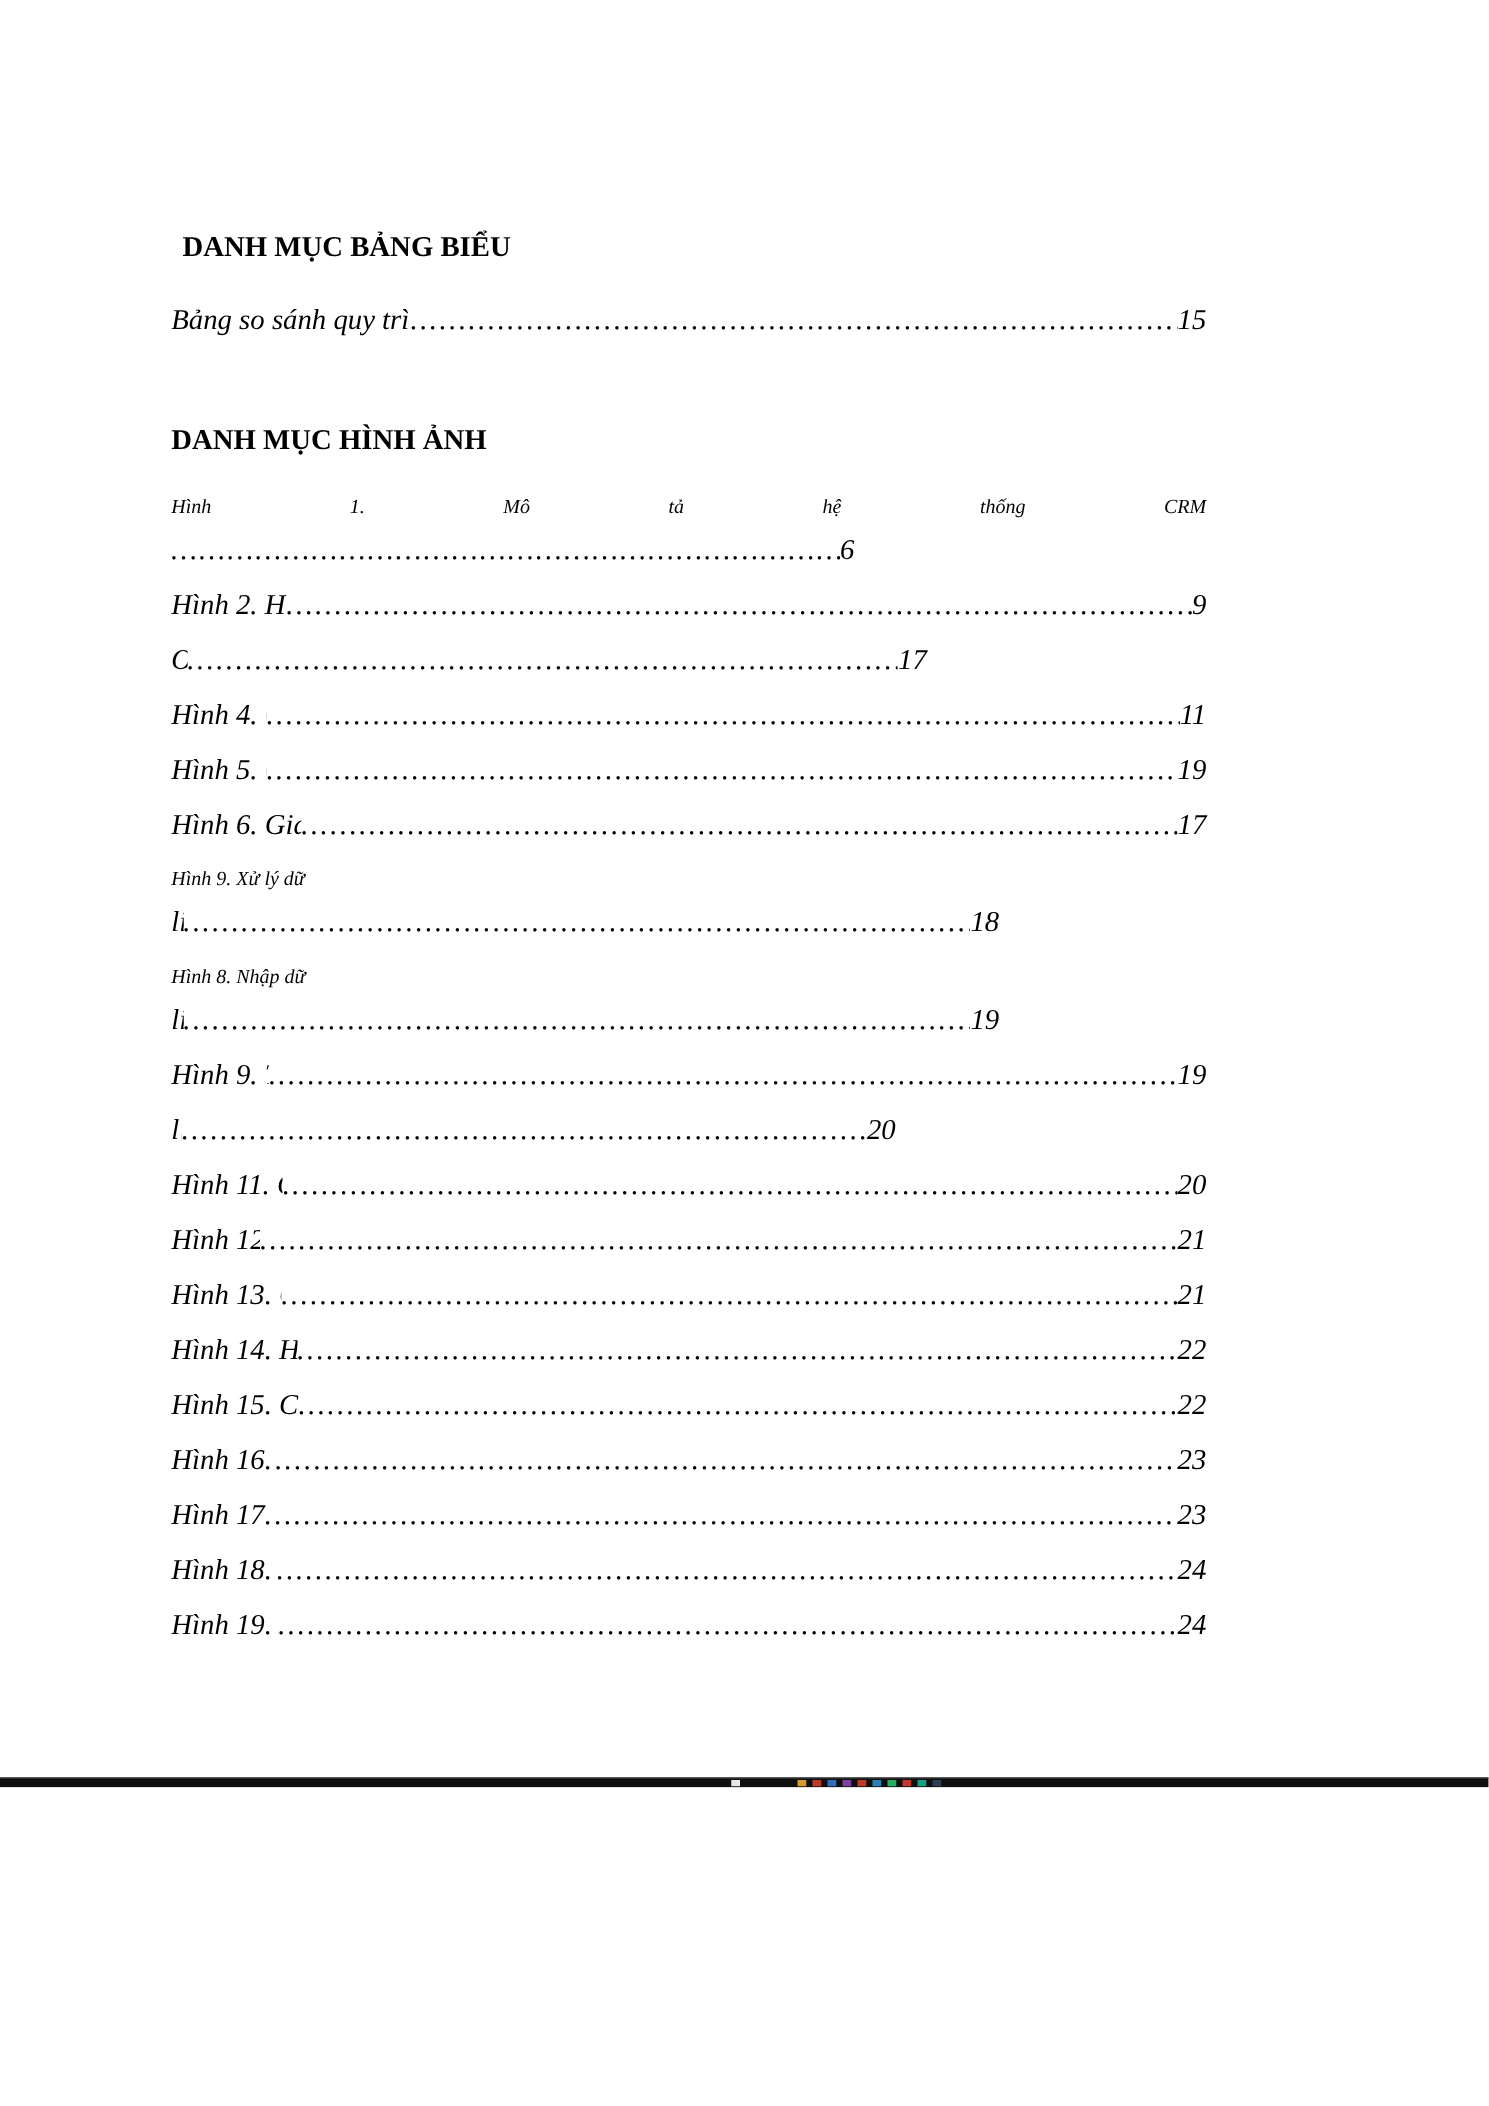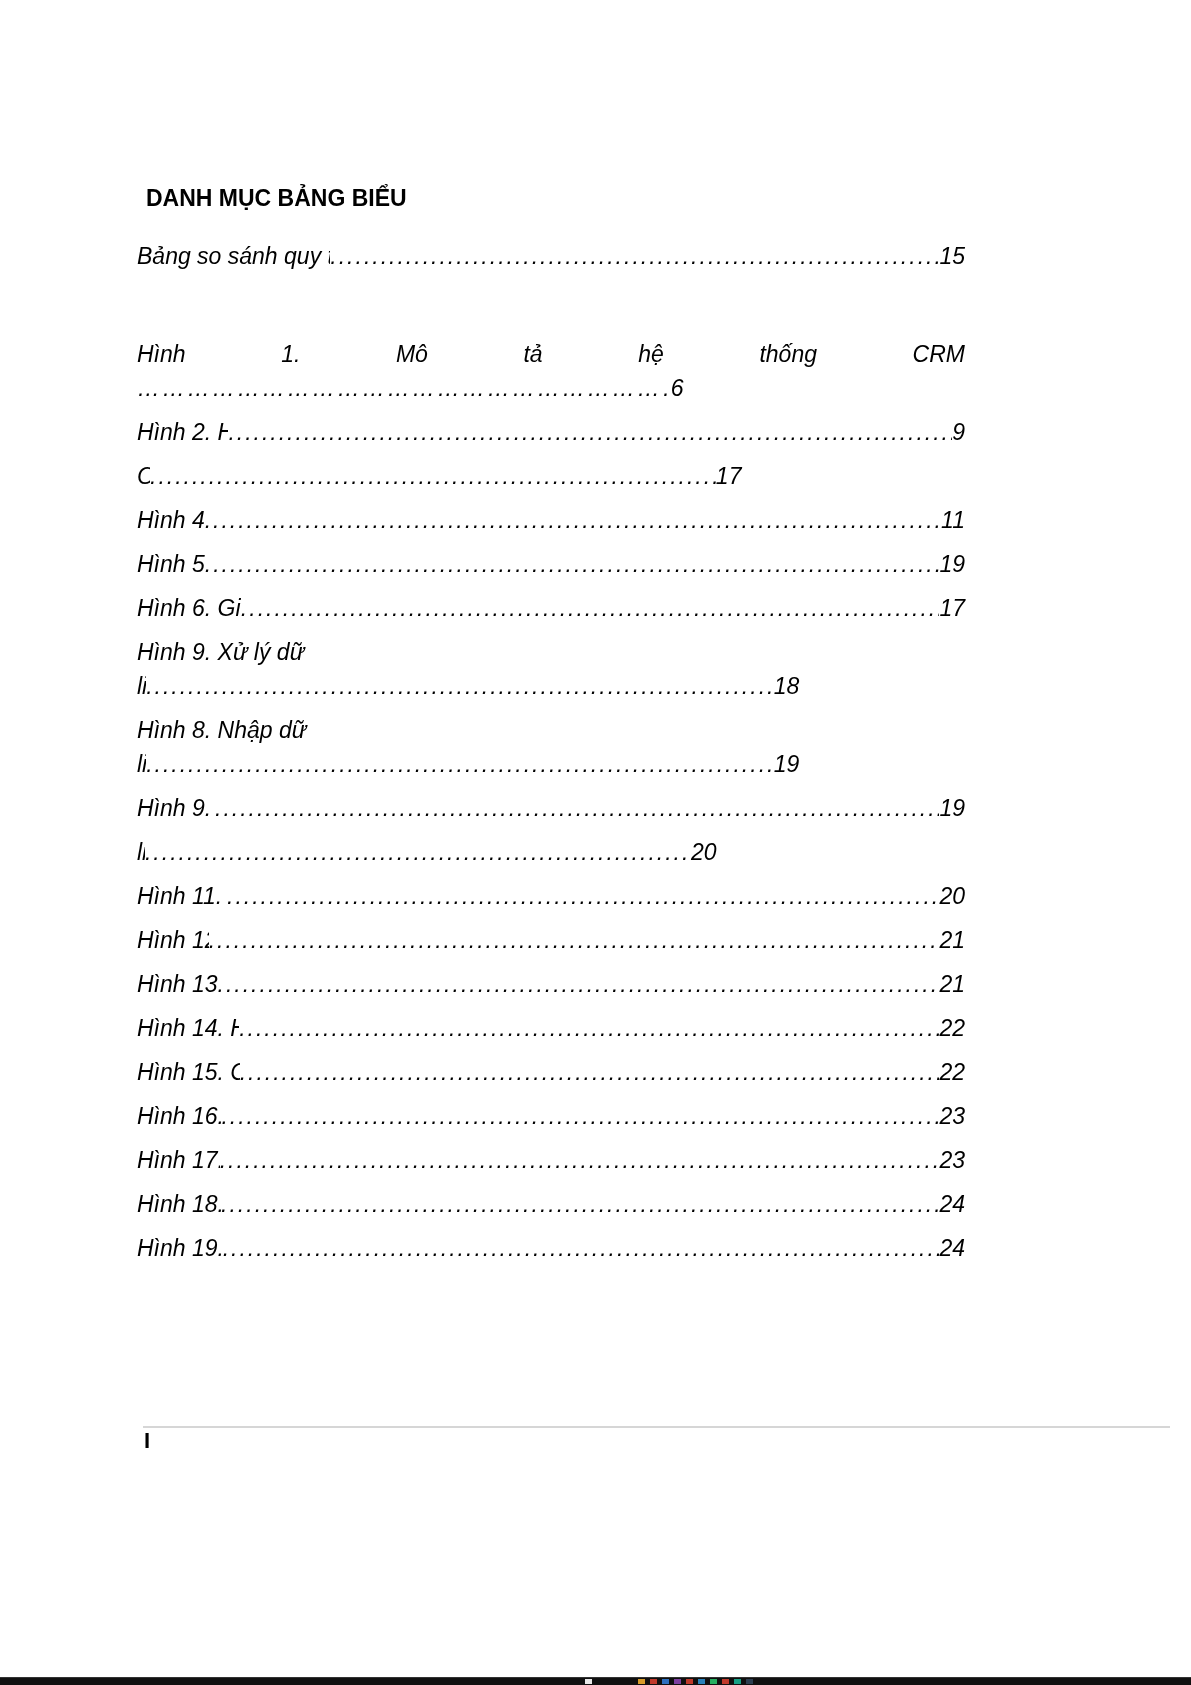--- a/index.html
+++ b/index.html
@@ -1,18 +1,18 @@
 <!DOCTYPE html>
 <html><head>
 <meta charset="utf-8">
 <style>
   html,body{margin:0;padding:0;background:#fff;}
   .page{
-    position:relative;width:1191px;height:1685px;background:#ffffff;
-    overflow:hidden;font-family:Liberation Sans, sans-serif;color:#000;
+    position:relative;width:1191px;height:1430px;background:#ffffff;
+    overflow:hidden;font-family:Liberation Serif, serif;color:#000;
   }
   .content{padding:183px 226px 0 137px;}
   .sec-heading{
     font-weight:bold;font-size:23px;line-height:30px;margin:0 0 26px 0;
   }
   .sec-heading.indented{padding-left:9px;}
   .toc-entry{
     display:flex;align-items:baseline;
     font-style:italic;font-size:23px;line-height:34px;margin:0 0 10px 0;
   }
@@ -21,21 +21,21 @@
   .leader.dots::after{
     letter-spacing:2px;
     content:"....................................................................................................................................................................................................................................................................................................";
   }
   .leader.edots::after{
     letter-spacing:2px;
     content:"……………………………………………………………………………………………………………………………………………";
   }
   .toc-entry .pg{flex:0 0 auto;white-space:nowrap;}
   .fig-line{
-    font-style:italic;font-size:23px;line-height:34px;margin:0 0 0 0;
+    font-style:italic;font-size:16px;line-height:34px;margin:0 0 0 0;
   }
   .fig-line.spread{display:flex;justify-content:space-between;margin-bottom:0;}
   .tables-entry{margin-bottom:64px;}
   .figures-heading{margin-bottom:22px;}
   .footer-sep{
     margin:161px 21px 0 143px;border:0;border-top:2px solid #d6d6d6;height:0;
   }
   .footer-pagenum{
     margin:2px 0 0 144px;font-weight:bold;font-size:22px;line-height:22px;
   }
@@ -63,20 +63,21 @@
   <div class="content">
 
     <h1 class="sec-heading indented">DANH MỤC BẢNG BIỂU</h1>
 
     <p class="toc-entry tables-entry">
       <span class="lbl">Bảng so sánh quy trình hiện có với quy trình đề xuất sau khi sử dụng ODOO</span>
         <span class="leader dots"></span>
         <span class="pg">15</span>
     </p>
 
+    <h1 class="sec-heading figures-heading">DANH MỤC HÌNH ẢNH</h1>
 
     <p class="fig-line spread">
       <span>Hình</span>
       <span>1.</span>
       <span>Mô</span>
       <span>tả</span>
       <span>hệ</span>
       <span>thống</span>
       <span>CRM</span>
     </p>

